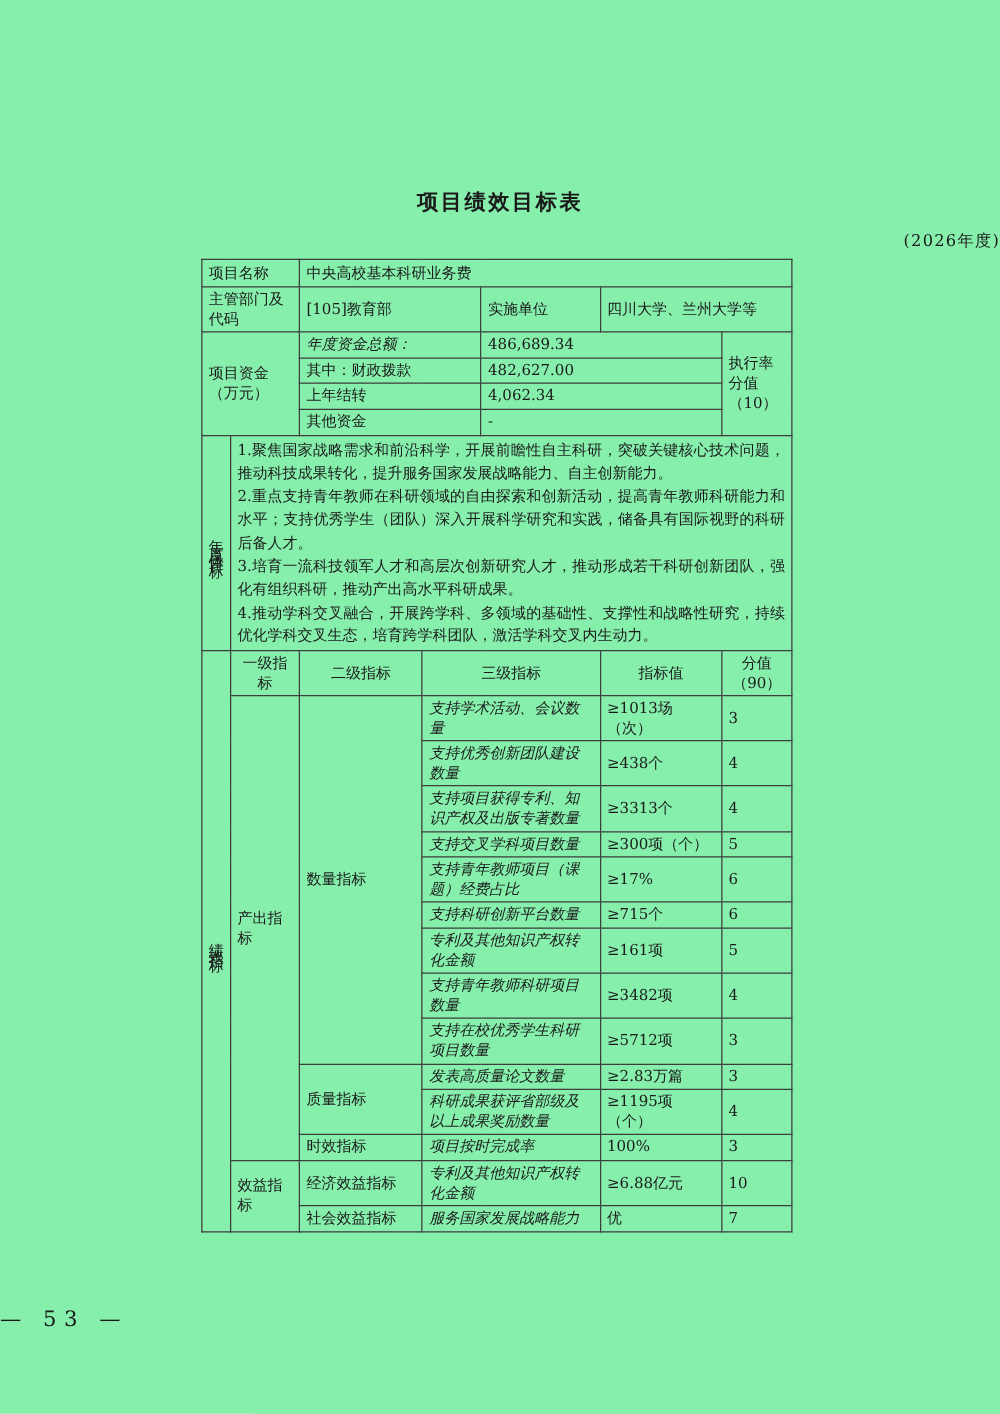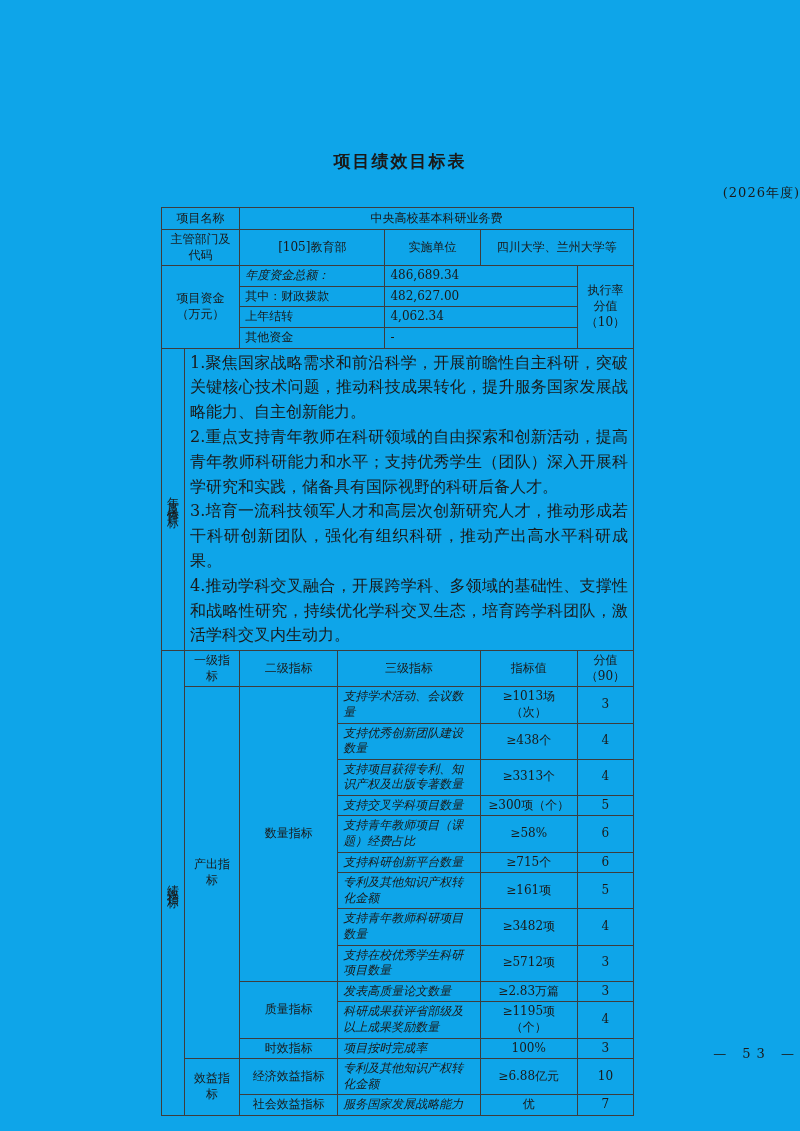--- a/index.html
+++ b/index.html
@@ -5,21 +5,21 @@
   html,body{margin:0;padding:0;}
   body{
     background:#ffffff;
     font-family:"DejaVu Serif","Liberation Serif",serif;
     color:#1a1a1a;
   }
   .page{
     position:relative;
     width:800px;
     height:1131px;
-    background:#0ea5e9;
+    background:#86efac;
     overflow:hidden;
   }
   .doc-title{
     position:absolute;
     top:150px;
     left:0;
     width:100%;
     text-align:center;
     font-size:17px;
     font-weight:bold;
@@ -44,48 +44,48 @@
     font-size:12px;
     line-height:1.3;
   }
   table.doc td, table.doc th{
     border:1px solid #3d3d3d;
     padding:2px 5px;
     font-weight:normal;
     vertical-align:middle;
     overflow:hidden;
   }
-  .c{text-align:center;margin-top:20px;}
+  .c{margin-top:20px;}
   .l{text-align:left;font-style:italic;}
   .r{text-align:left;}
   .pre{white-space:pre-line;}
   .h-info{height:22px;}
   .h-fund{height:18px;}
   .h-row{height:20px;}
   .vcell{padding:2px 1px;}
   .vtext{
     writing-mode:vertical-rl;
     text-orientation:upright;
     letter-spacing:4px;
     margin:0 auto;
     line-height:1;
   }
   .goals-cell{padding:5px 7px;vertical-align:middle;}
   .goal-line{
     text-align:justify;
     line-height:1.55;
-    font-size:16px;
+    font-size:12px;
   }
   .page-number{
     position:absolute;
     top:1046px;
     left:0;
     width:100%;
-    text-align:right;
-    font-size:13px;
+    text-align:left;
+    font-size:17px;
     letter-spacing:6px;
   }
 </style>
 </head>
 <body>
 
 <div class="page">
 
   <div class="doc-title">项目绩效目标表</div>
   <div class="doc-subtitle">(2026年度)</div>
@@ -177,21 +177,21 @@
       <td class="c">≥3313个</td>
       <td class="c">4</td>
     </tr>
     <tr class="h-row">
       <td colspan="2" class="l">支持交叉学科项目数量</td>
       <td class="c">≥300项（个）</td>
       <td class="c">5</td>
     </tr>
     <tr>
       <td colspan="2" class="l">支持青年教师项目（课题）经费占比</td>
-      <td class="c">≥58%</td>
+      <td class="c">≥17%</td>
       <td class="c">6</td>
     </tr>
     <tr class="h-row">
       <td colspan="2" class="l">支持科研创新平台数量</td>
       <td class="c">≥715个</td>
       <td class="c">6</td>
     </tr>
     <tr>
       <td colspan="2" class="l">专利及其他知识产权转化金额</td>
       <td class="c">≥161项</td>

